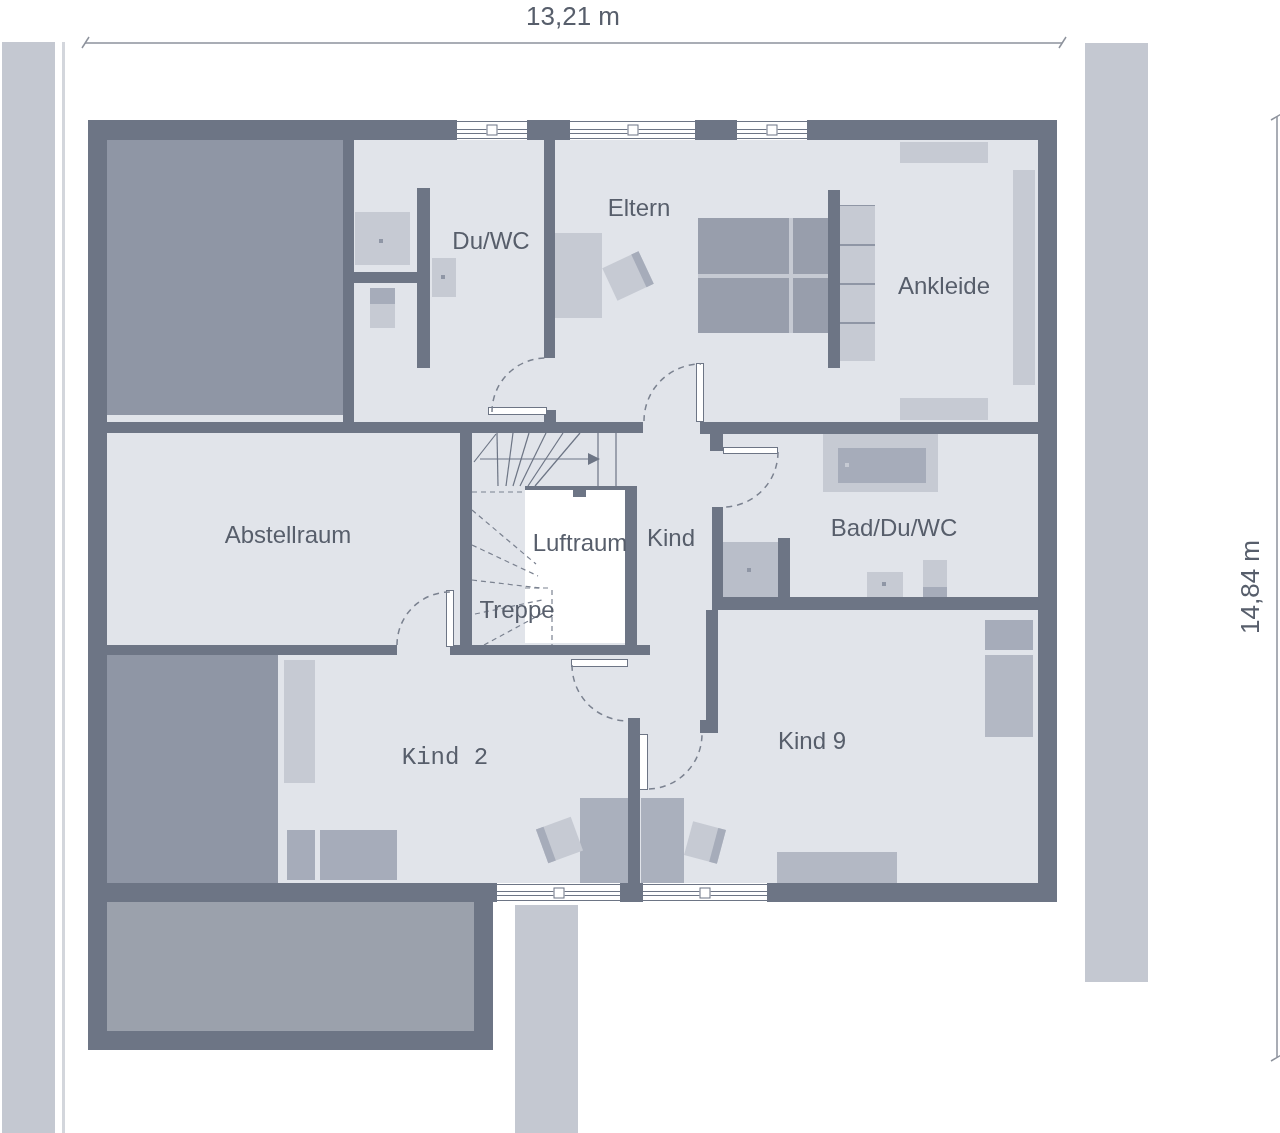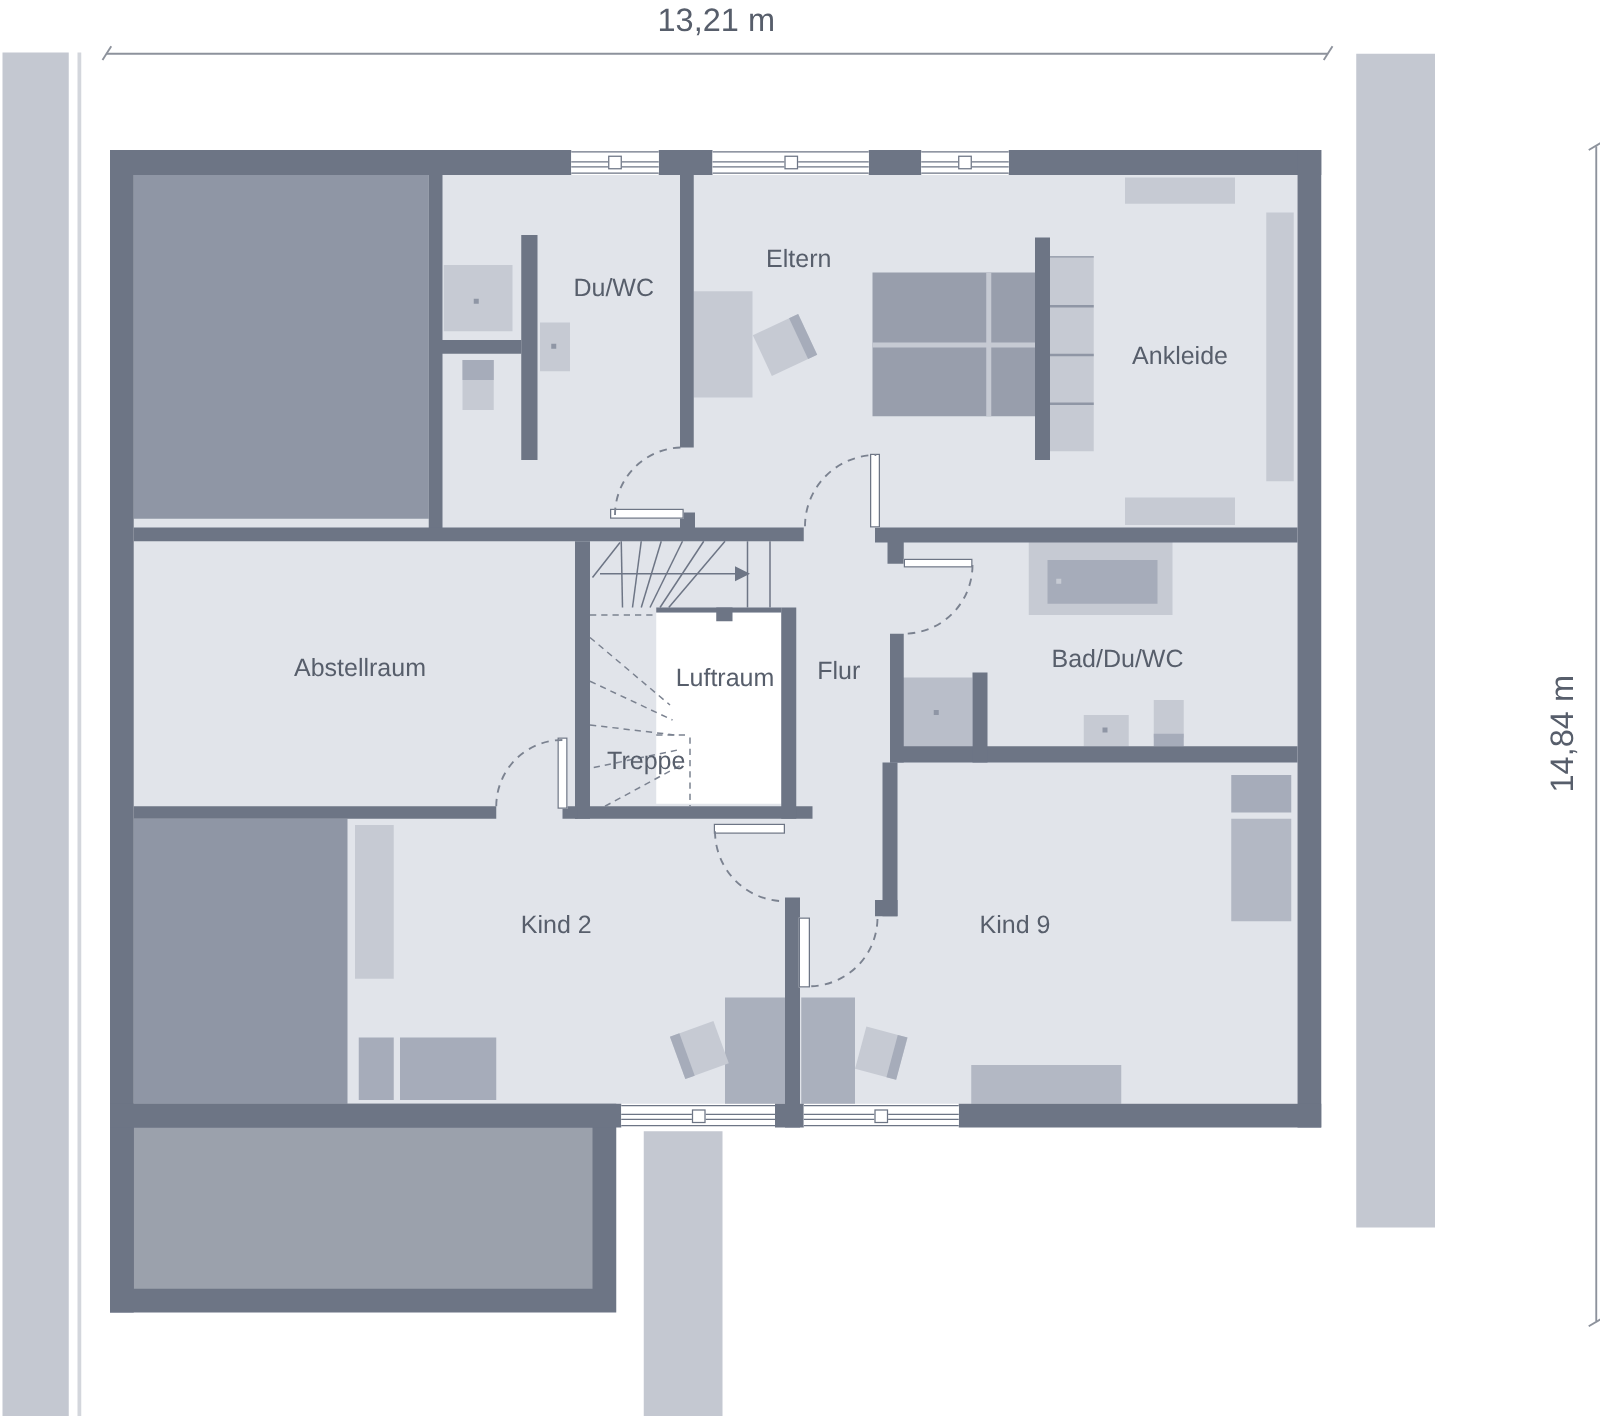--- a/index.html
+++ b/index.html
@@ -4,21 +4,21 @@
 <style>
   html,body{margin:0;padding:0;background:#fff;font-family:"Liberation Sans",sans-serif;}
   #plan{position:relative;width:1280px;height:1133px;background:#fff;overflow:hidden;}
   .abs{position:absolute;}
   .wall{position:absolute;background:var(--wall);}
   .fill-room{position:absolute;background:var(--room);}
   .fill-roof{position:absolute;background:var(--roof-fill);}
   .fill-terrace{position:absolute;background:var(--terrace-fill);}
   .strip{position:absolute;background:var(--outside-strip);}
   .furn{position:absolute;}
-  .lbl{position:absolute;transform:translate(-50%,-50%);font-size:20px;color:var(--text);white-space:nowrap;}
+  .lbl{position:absolute;transform:translate(-50%,-50%);font-size:24px;color:var(--text);white-space:nowrap;}
   .dim-lbl{position:absolute;transform:translate(-50%,-50%);font-size:26px;color:var(--text);white-space:nowrap;}
   .dim-lbl.vert{transform:translate(-50%,-50%) rotate(-90deg);}
   .win{position:absolute;background:#fff;border-top:1px solid var(--wall);border-bottom:1px solid var(--wall);box-sizing:border-box;}
   .win .wl{position:absolute;left:0;right:0;height:1px;background:var(--wall);}
   .win .sq{position:absolute;width:9px;height:9px;border:1px solid var(--wall);background:#fff;left:50%;top:50%;transform:translate(-50%,-50%);}
   .leaf{position:absolute;background:#fff;border:1.5px solid var(--wall);box-sizing:border-box;}
   .dot{position:absolute;width:4px;height:4px;background:var(--roof-fill);}
   svg.overlay{position:absolute;left:0;top:0;pointer-events:none;}
 </style>
 </head>
@@ -194,24 +194,24 @@
       <line x1="475" y1="614" x2="542" y2="600"></line>
       <line x1="484" y1="645" x2="545" y2="612"></line>
       <line x1="552" y1="590" x2="552" y2="645"></line>
       <line x1="525" y1="588" x2="552" y2="588"></line>
     </g>
   </svg>
 
   <div class="dim-lbl" style="left:573px;top:16px;">13,21 m</div>
   <div class="dim-lbl vert" style="left:1250px;top:587px;">14,84 m</div>
 
-  <div class="lbl" style="left:491px;top:231px;">Du/WC</div>
+  <div class="lbl" style="left:491px;top:241px;">Du/WC</div>
   <div class="lbl" style="left:639px;top:208px;">Eltern</div>
   <div class="lbl" style="left:944px;top:286px;">Ankleide</div>
   <div class="lbl" style="left:288px;top:535px;">Abstellraum</div>
   <div class="lbl" style="left:580px;top:543px;">Luftraum</div>
-  <div class="lbl" style="left:671px;top:538px;">Flur</div>
+  <div class="lbl" style="left:671px;top:538px;">Kind</div>
   <div class="lbl" style="left:517px;top:610px;">Treppe</div>
   <div class="lbl" style="left:894px;top:528px;">Bad/Du/WC</div>
-  <div class="lbl" style="left:445px;top:741px;">Kind 2</div>
+  <div class="lbl" style="left:445px;top:757px;font-family:Liberation Mono, monospace;">Kind 2</div>
   <div class="lbl" style="left:812px;top:741px;">Kind 9</div>
 
 </div>
 
 </body></html>

